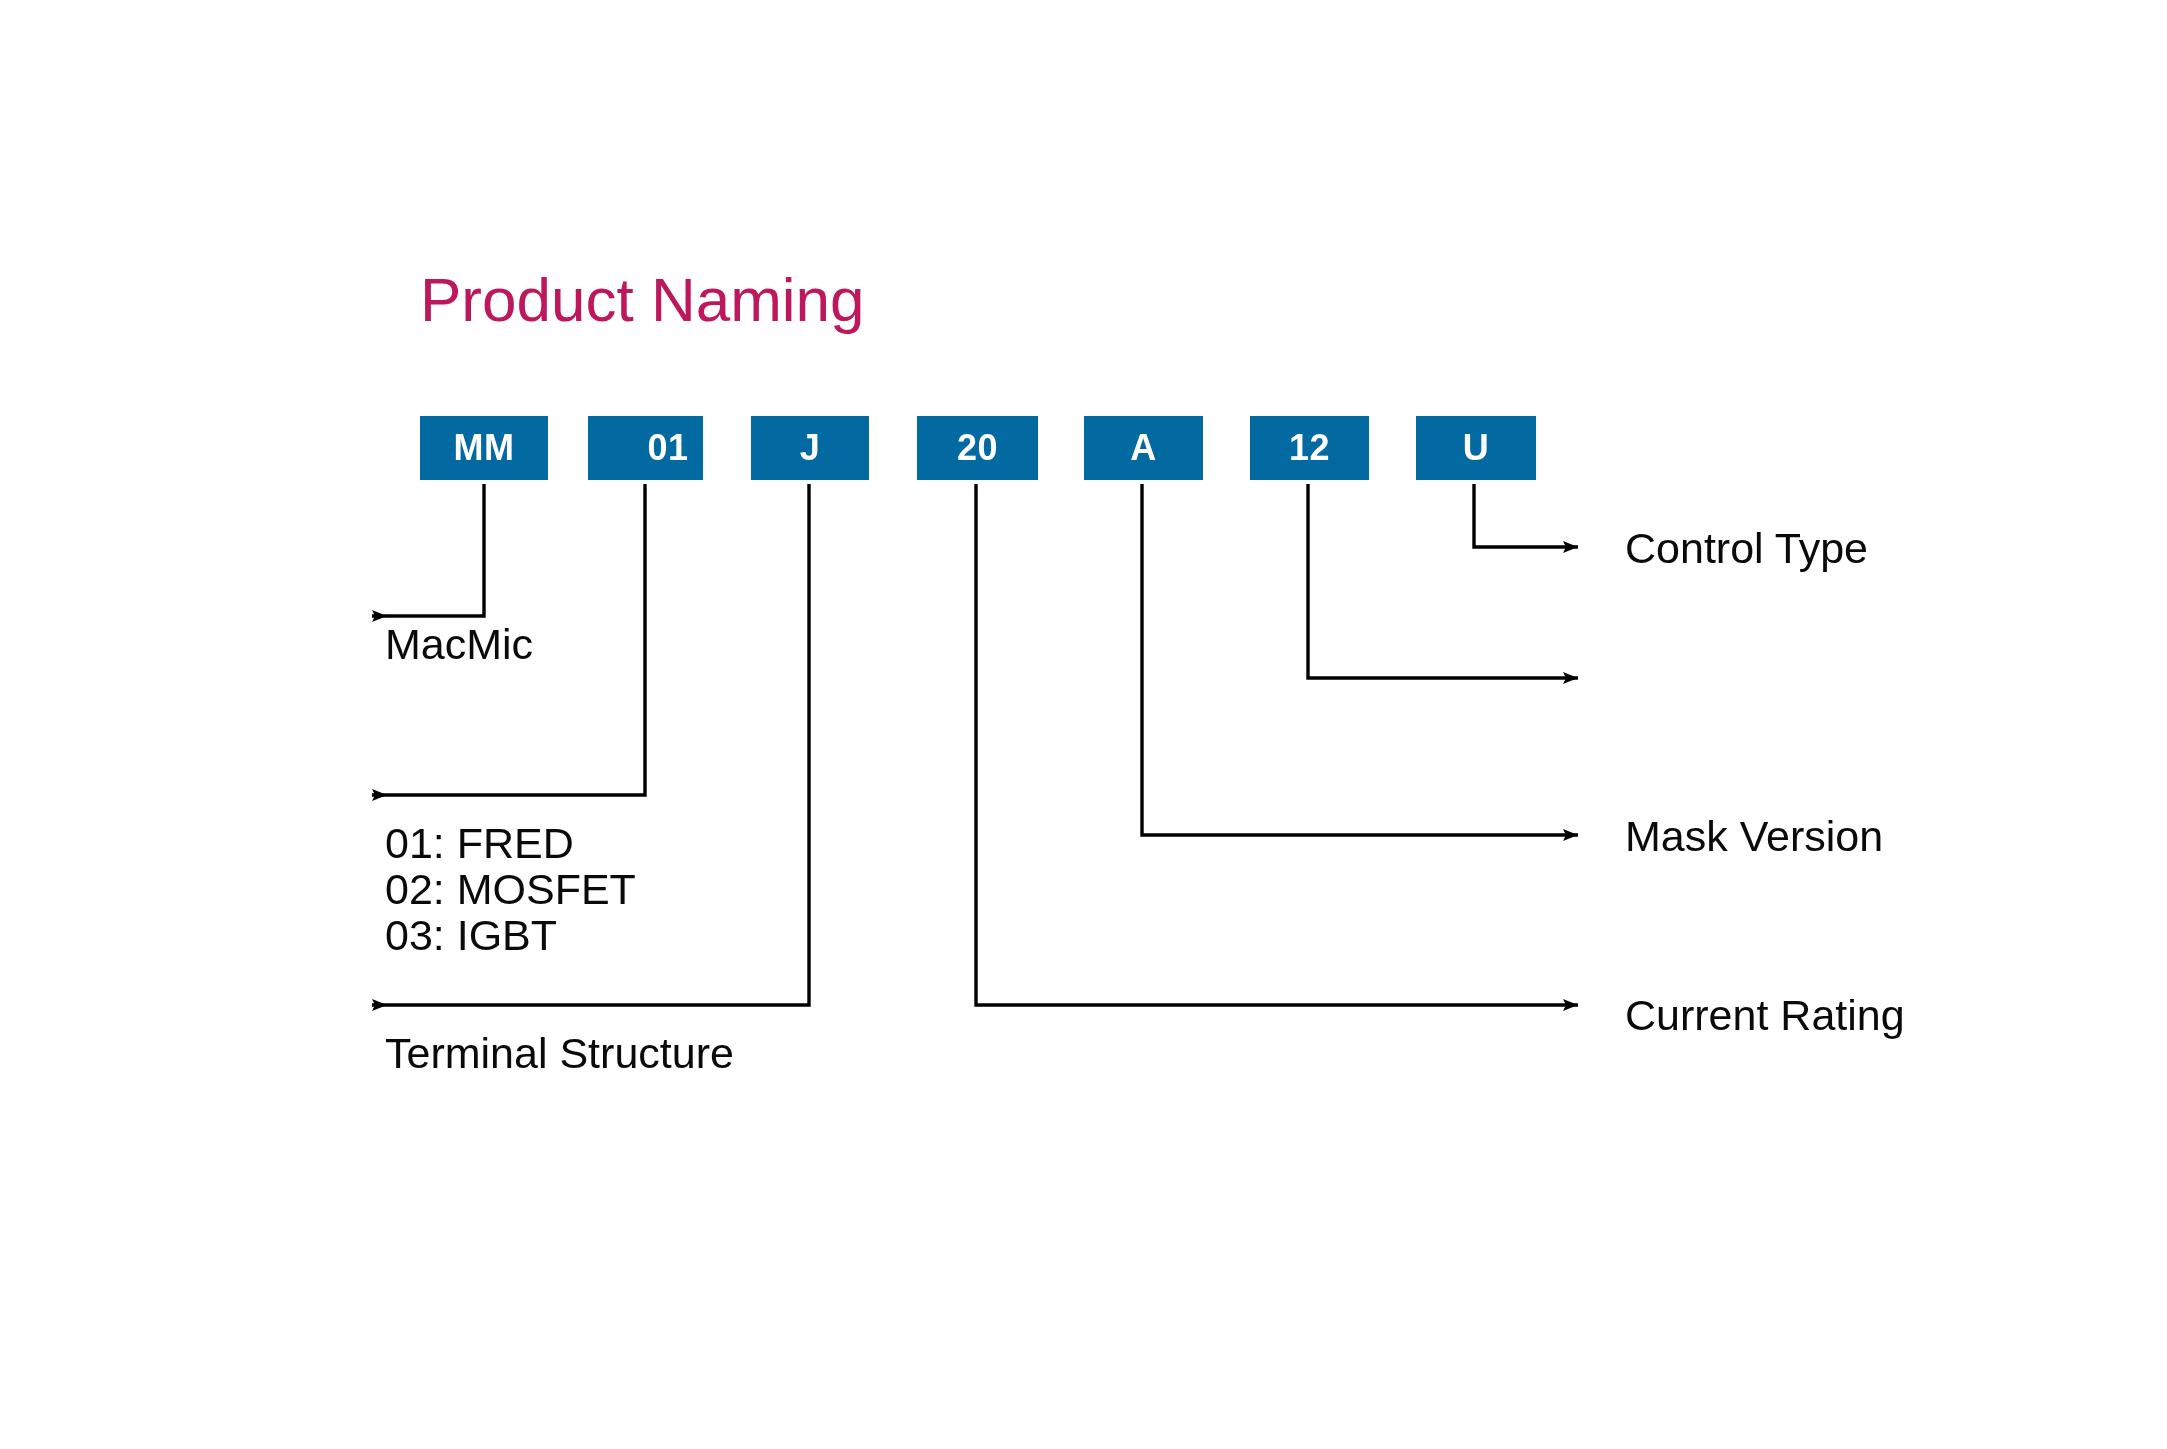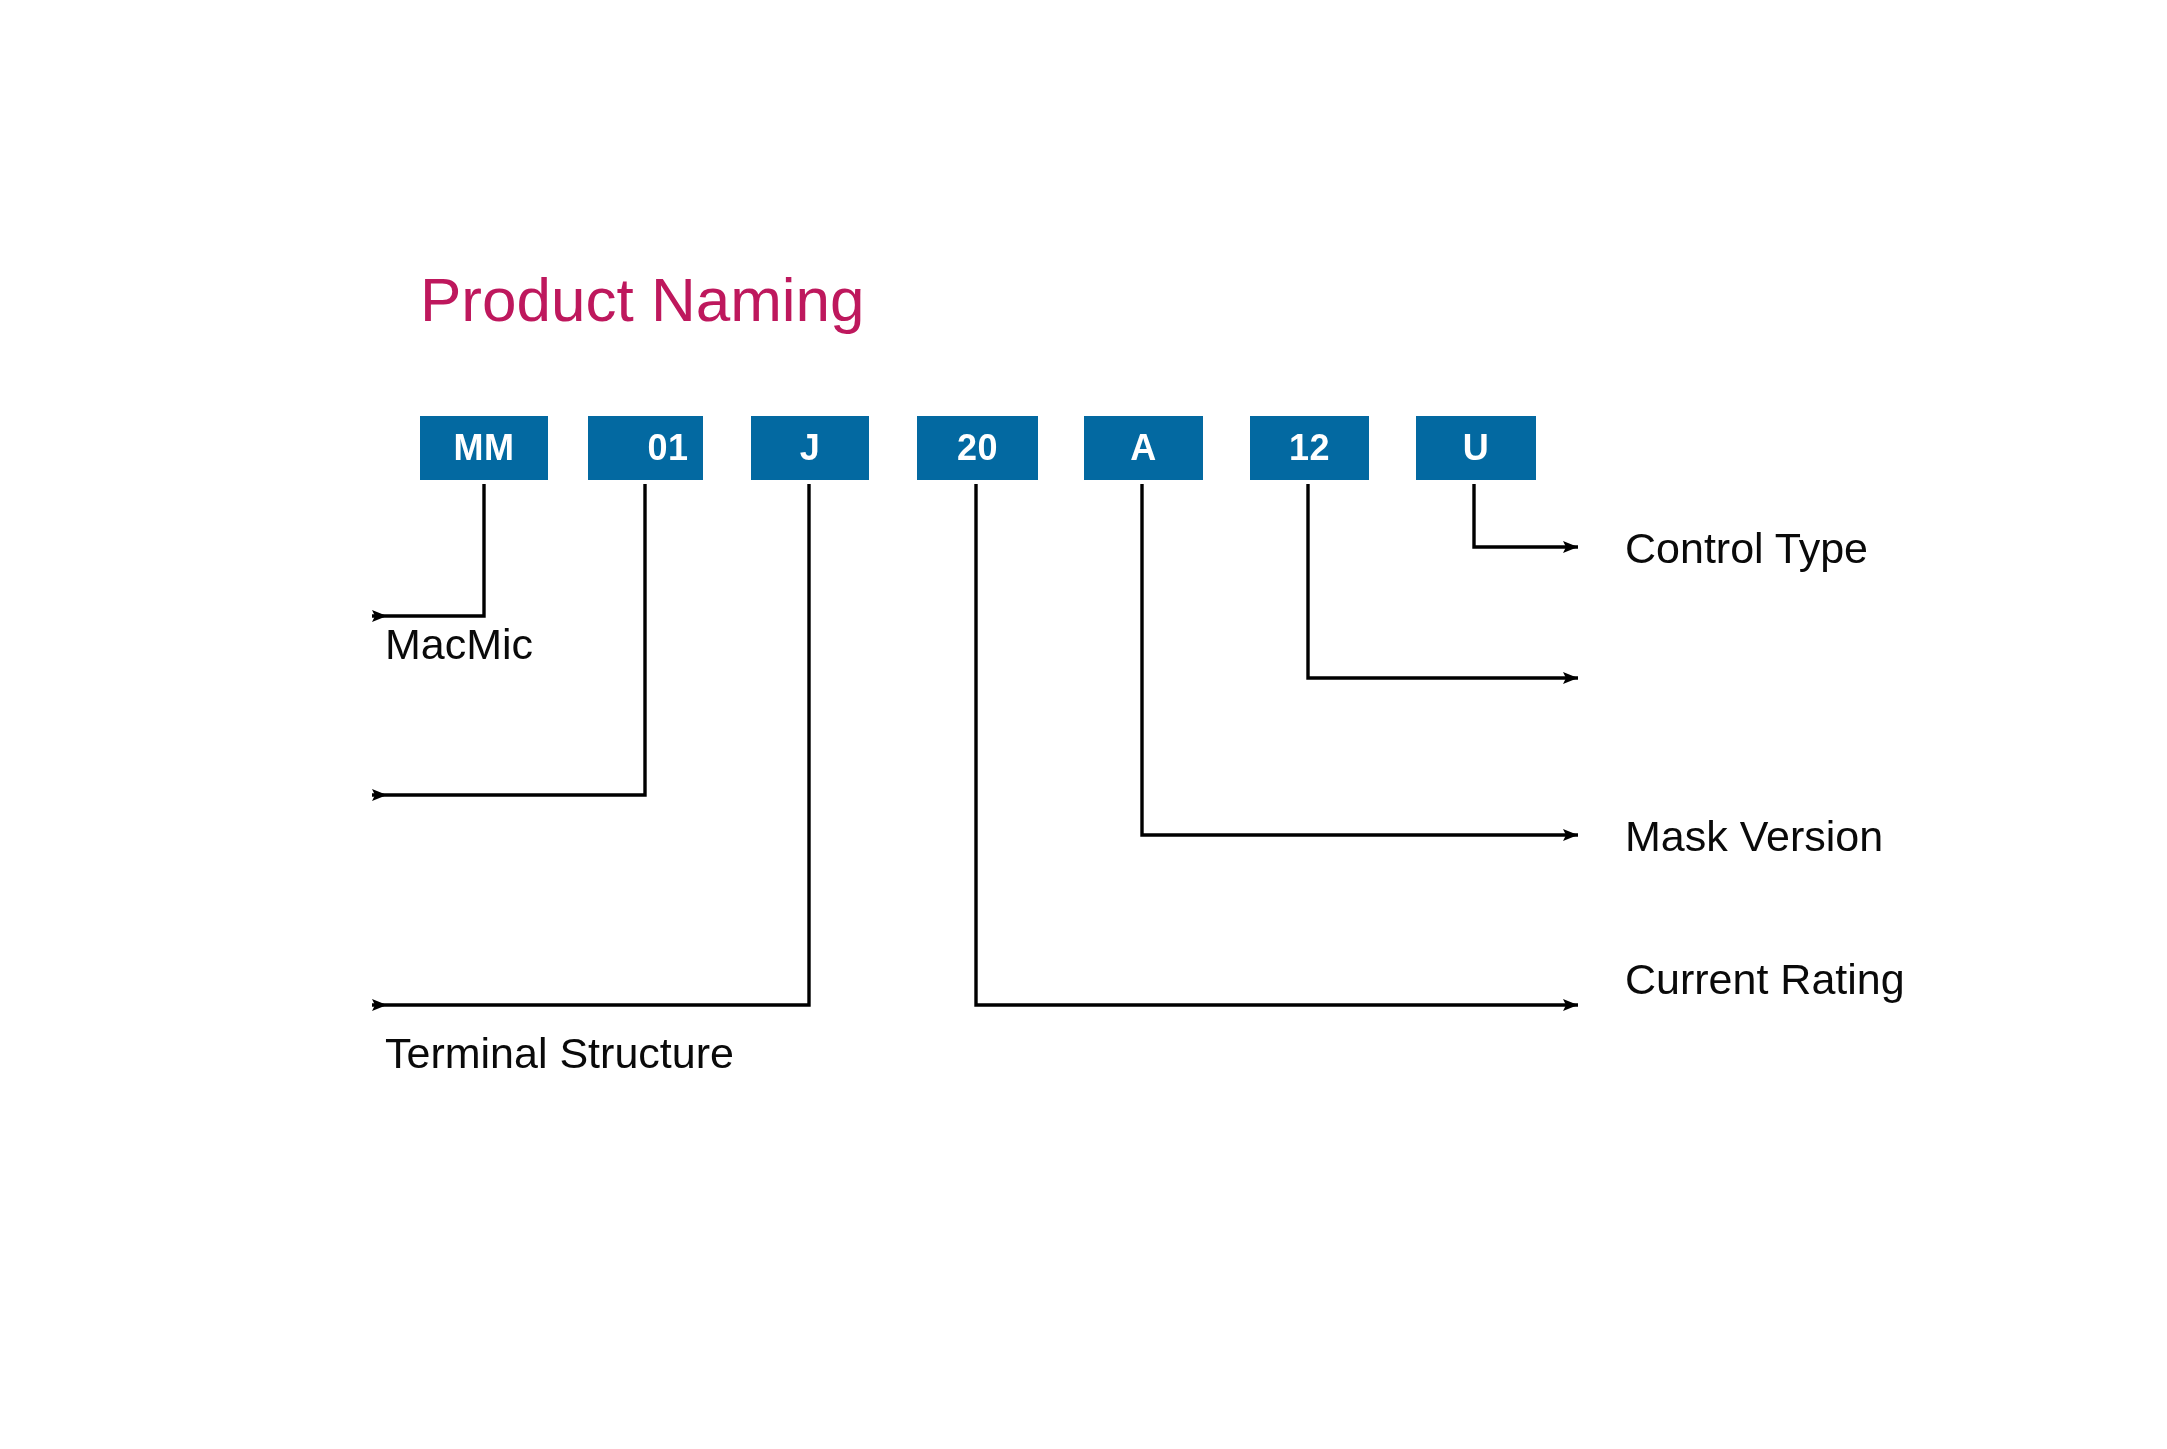--- a/index.html
+++ b/index.html
@@ -94,23 +94,26 @@
 
     <path d="M1142,484 L1142,835 L1578,835" fill="none" stroke="#000000" stroke-width="3.4" marker-end="url(#arrow-right)"></path>
 
     <path d="M1308,484 L1308,678 L1578,678" fill="none" stroke="#000000" stroke-width="3.4" marker-end="url(#arrow-right)"></path>
 
     <path d="M1474,484 L1474,547 L1578,547" fill="none" stroke="#000000" stroke-width="3.4" marker-end="url(#arrow-right)"></path>
   </svg>
 
   <div class="callout" style="left:385px; top:621px;">MacMic</div>
 
+  <div class="callout multiline" style="left:385px; top:820px;">01: FRED
+02: MOSFET
+03: IGBT</div>
 
   <div class="callout" style="left:385px; top:1030px;">Terminal Structure</div>
 
   <div class="callout" style="left:1625px; top:525px;">Control Type</div>
 
 
   <div class="callout" style="left:1625px; top:813px;">Mask Version</div>
 
-  <div class="callout" style="left:1625px; top:956px;">Current Rating</div>
+  <div class="callout" style="left:1625px; top:992px;">Current Rating</div>
 
 </div>
 
 </body></html>

